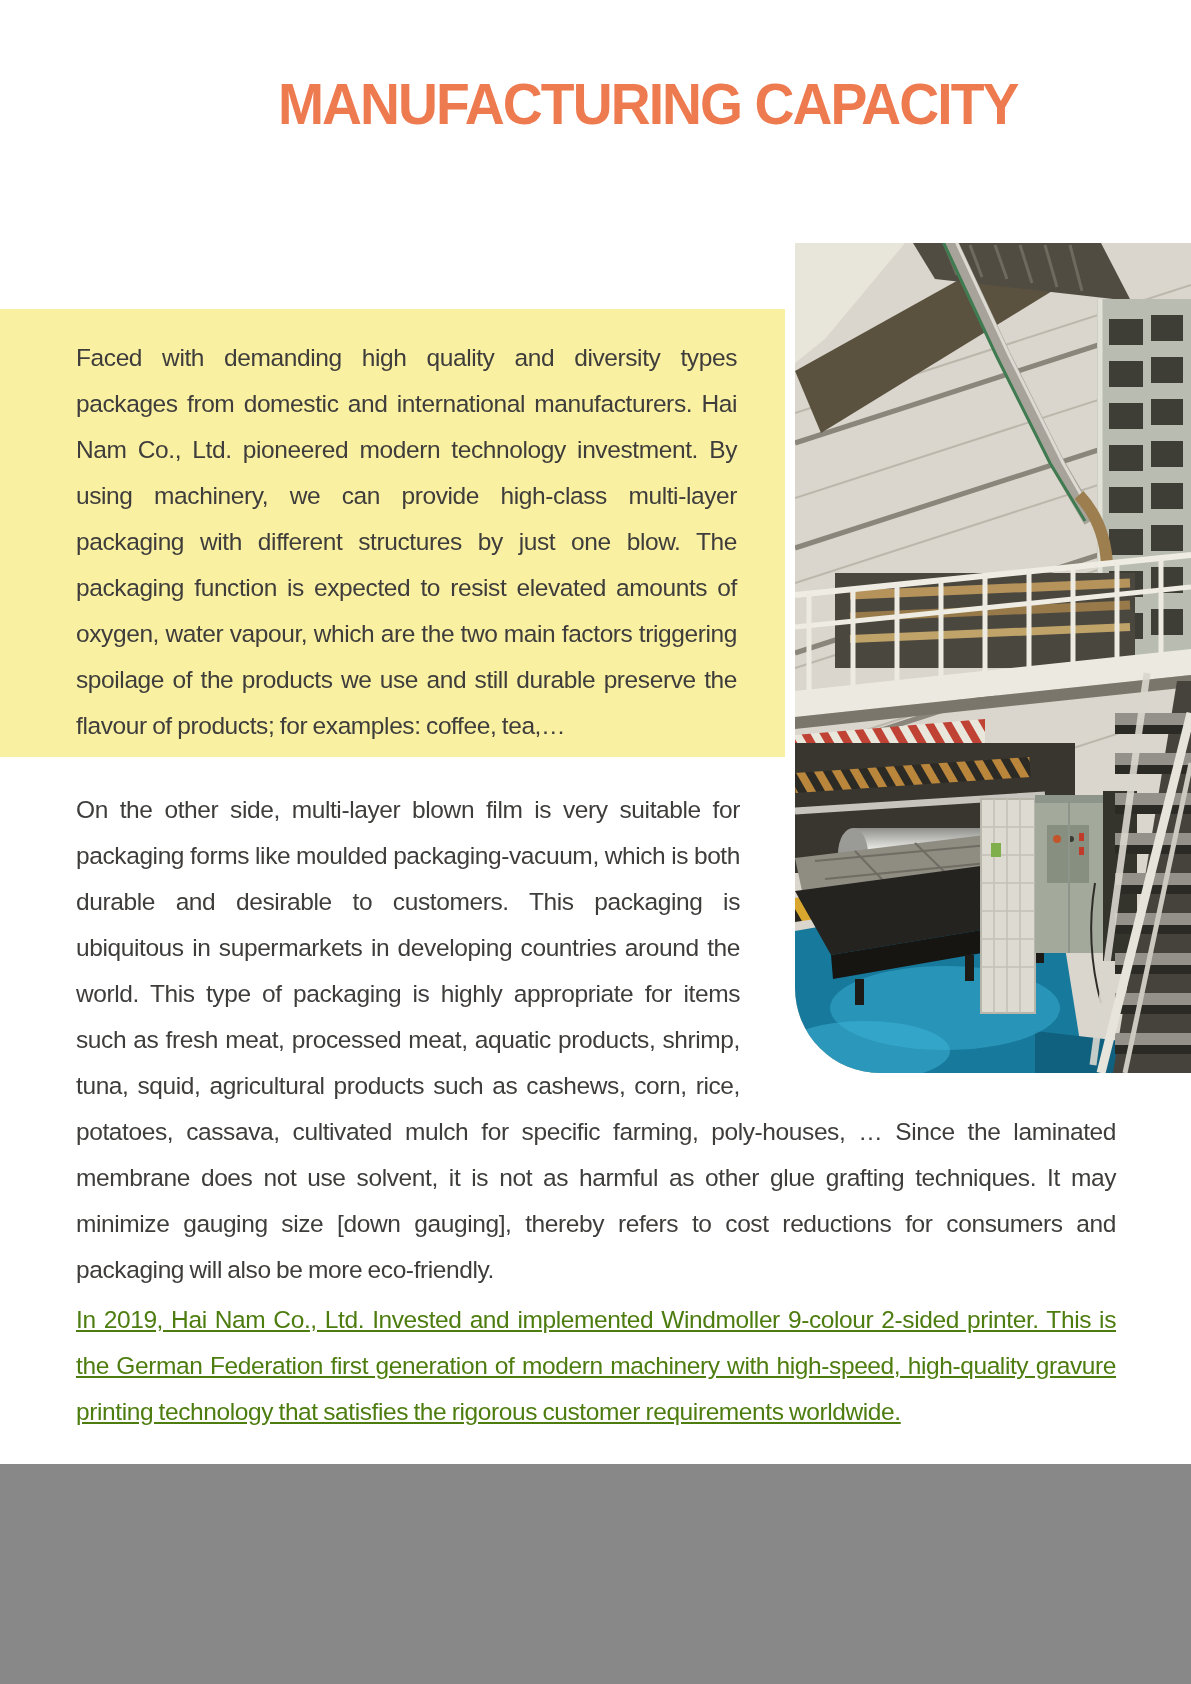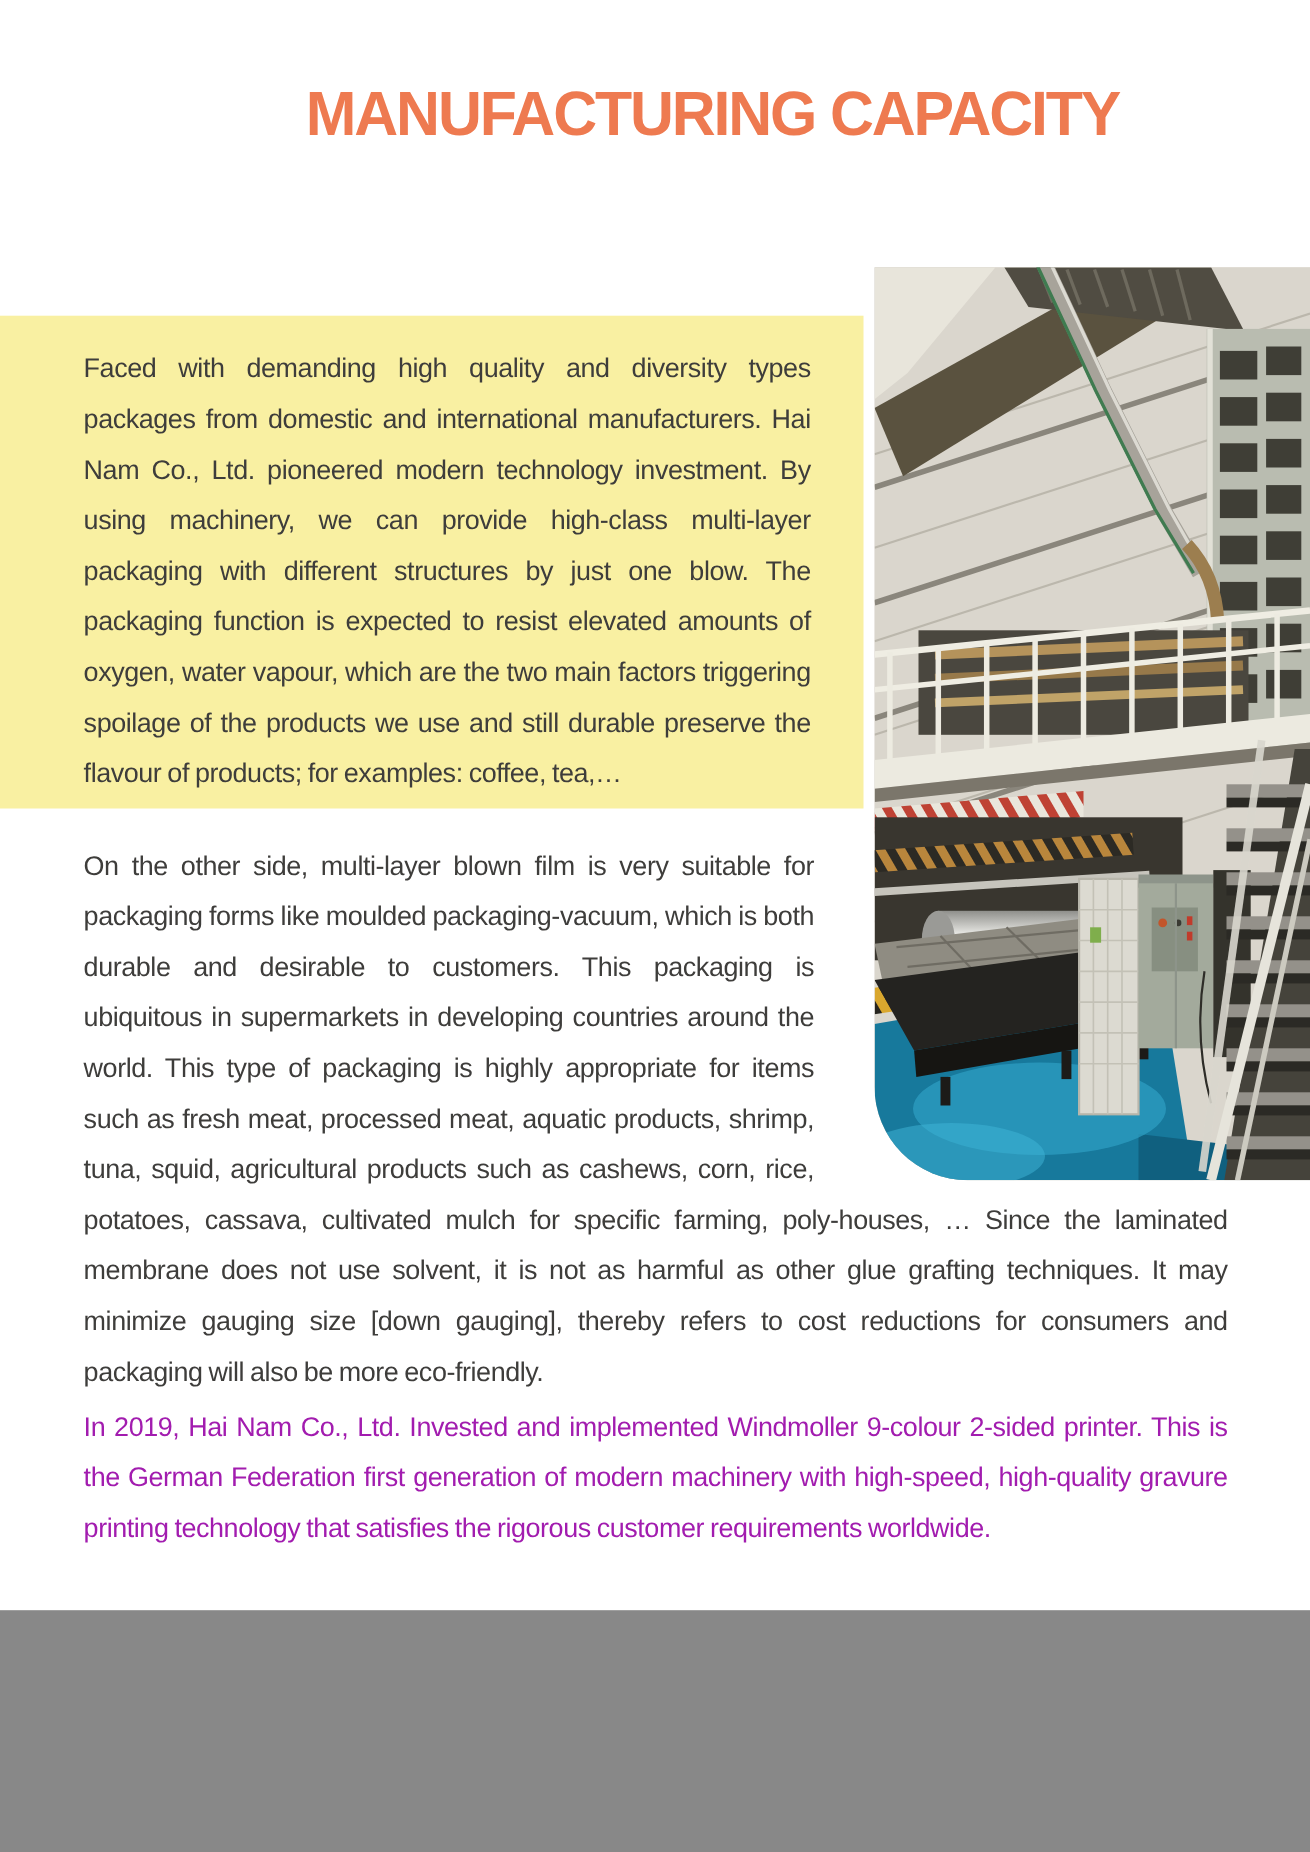--- a/index.html
+++ b/index.html
@@ -32,33 +32,33 @@
     overflow:hidden;
     background:#DAD6CD;
   }
   .photo-figure svg{display:block;width:396px;height:830px;}
   .section-heading{
     margin:10px 0 0 76px;
     font-size:33px;line-height:40px;font-weight:700;
     letter-spacing:-.8px;color:#2B2A28;
   }
   .highlight-block{
-    margin-top:44px;
+    margin-top:66px;
     width:785px;height:448px;
     box-sizing:border-box;
     background:#F9F0A2;
     padding:26px 48px 0 76px;
   }
   .body-text{
     font-size:24.5px;line-height:46px;
     letter-spacing:-.4px;word-spacing:-1px;
     text-align:justify;color:#3E3D3B;margin:0;
   }
   .body-paragraph{margin:30px 75px 0 76px;}
-  .accent-paragraph{margin:4px 75px 0 76px;color:#a21caf;}
+  .accent-paragraph{margin:4px 75px 0 76px;color:#4d7c0f;text-decoration:underline;}
   
   .swoosh{position:absolute;left:0;top:1384px;width:1191px;height:300px;z-index:0;pointer-events:none;}
   .footer-rule{position:absolute;left:10px;top:1607px;width:1077px;height:3px;background:#3A3A3A;z-index:3;}
   .page-number{
     position:absolute;left:1040px;top:1613px;width:50px;
     text-align:right;
     font-size:31px;font-weight:700;letter-spacing:-1px;color:#1D1C1B;z-index:3;
   }
 </style>
 </head>

